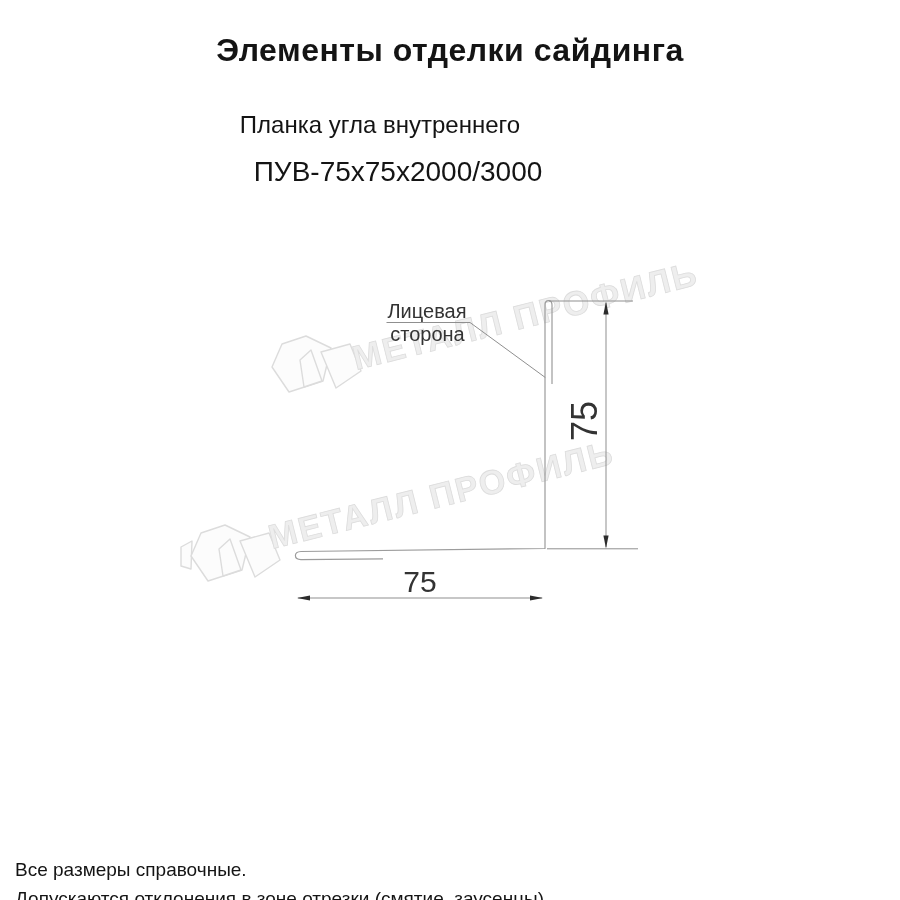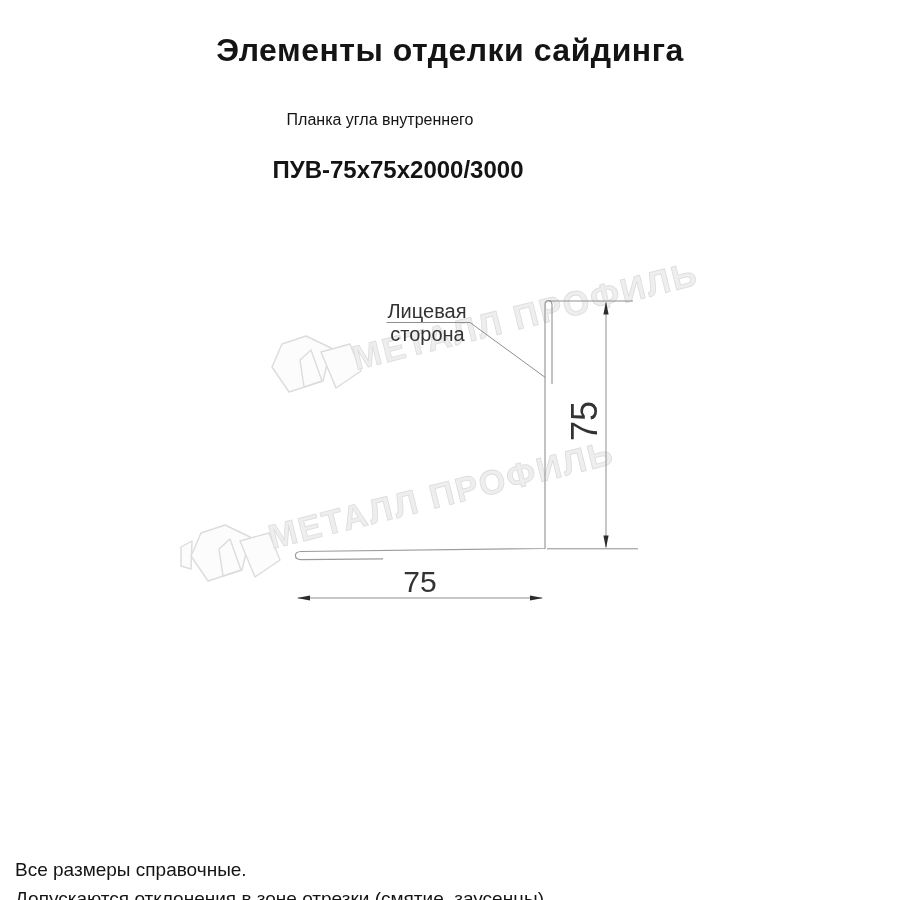--- a/index.html
+++ b/index.html
@@ -26,32 +26,32 @@
     font-weight: 700;
     letter-spacing: 0.5px;
     color: var(--color-text, #141414);
   }
   .product-name {
     position: absolute;
     top: 111px;
     left: 0;
     width: 760px;
     text-align: center;
-    font-size: 16px;
+    font-size: 24px;
     font-weight: 400;
     color: var(--color-text, #141414);
   }
   .product-code {
     position: absolute;
     top: 156px;
     left: 0;
     width: 796px;
     text-align: center;
-    font-size: 24px;
-    font-weight: 700;
+    font-size: 28px;
+    font-weight: 400;
     color: var(--color-text, #141414);
   }
   .drawing-svg {
     position: absolute;
     left: 0;
     top: 0;
     width: 900px;
     height: 900px;
   }
   .footer-notes {

